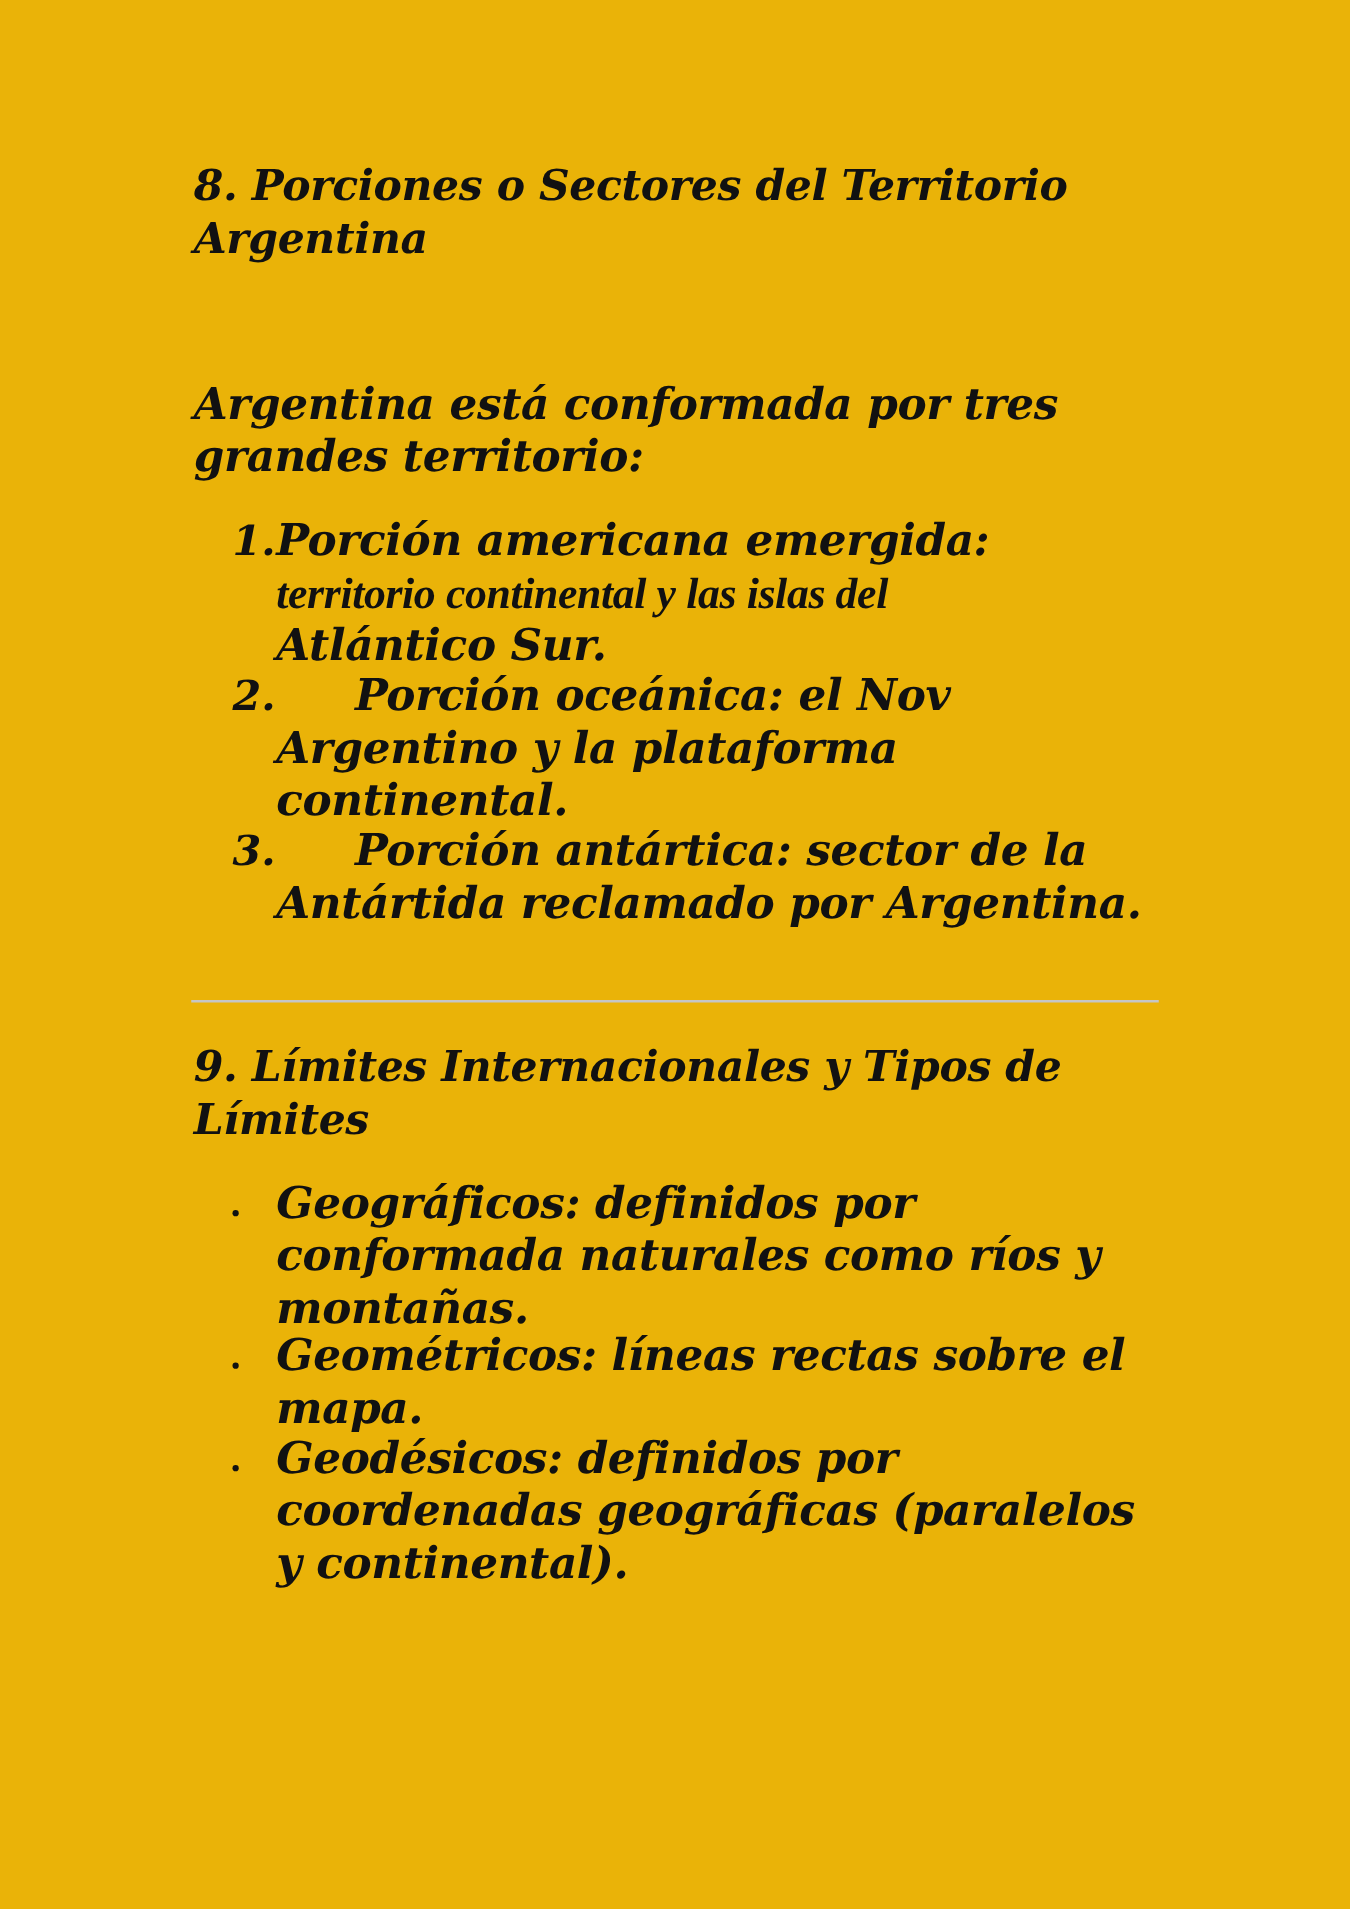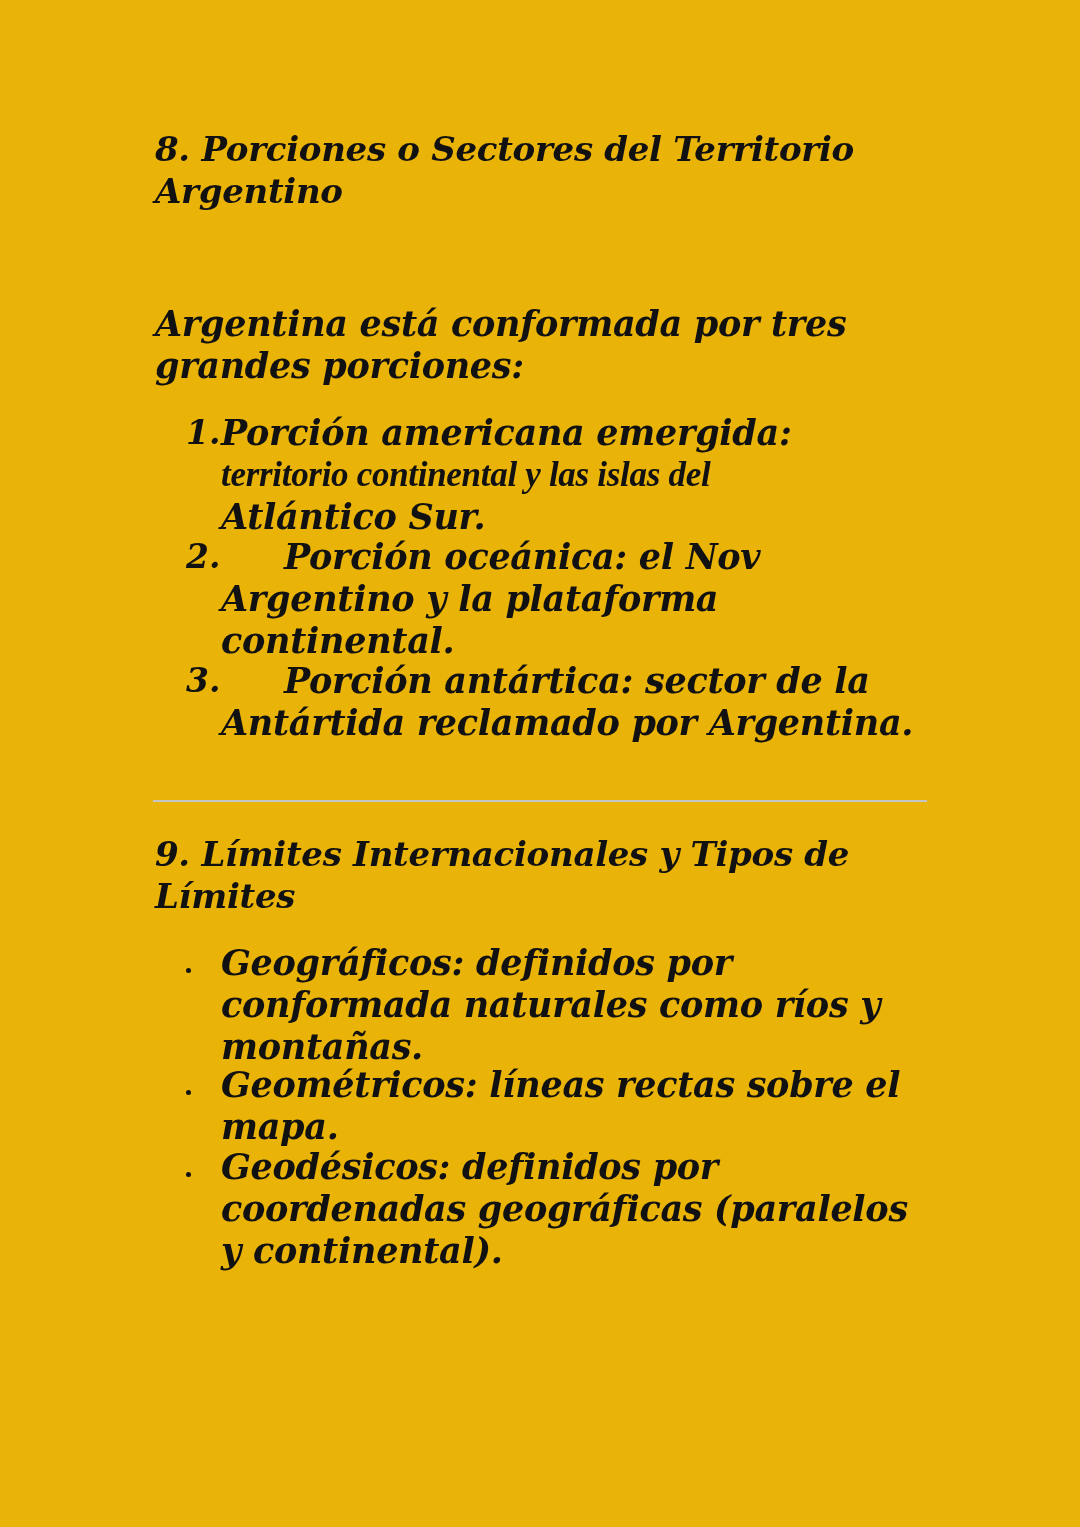--- a/index.html
+++ b/index.html
@@ -57,24 +57,24 @@
       border-top: 2px solid #c6c6c6;
     }
   </style>
 </head>
 <body>
 
 <div class="page">
 
   <div>
     <div class="line heading" style="left:155px; top:128px;">8. Porciones o Sectores del Territorio</div>
-    <div class="line heading" style="left:155px; top:170px;">Argentino</div>
+    <div class="line heading" style="left:155px; top:170px;">Argentina</div>
 
     <div class="line" style="left:155px; top:303px;">Argentina está conformada por tres</div>
-    <div class="line" style="left:155px; top:345px;">grandes porciones:</div>
+    <div class="line" style="left:155px; top:345px;">grandes territorio:</div>
 
     <div>
 
       <div>
         <div class="marker" style="left:186px; top:412px;">1.</div>
         <div class="line" style="left:221px; top:412px;">Porción americana emergida:</div>
         <div class="line" style="left:221px; top:454px;font-family:Liberation Serif, serif;">territorio continental y las islas del</div>
         <div class="line" style="left:221px; top:496px;">Atlántico Sur.</div>
       </div>
 

